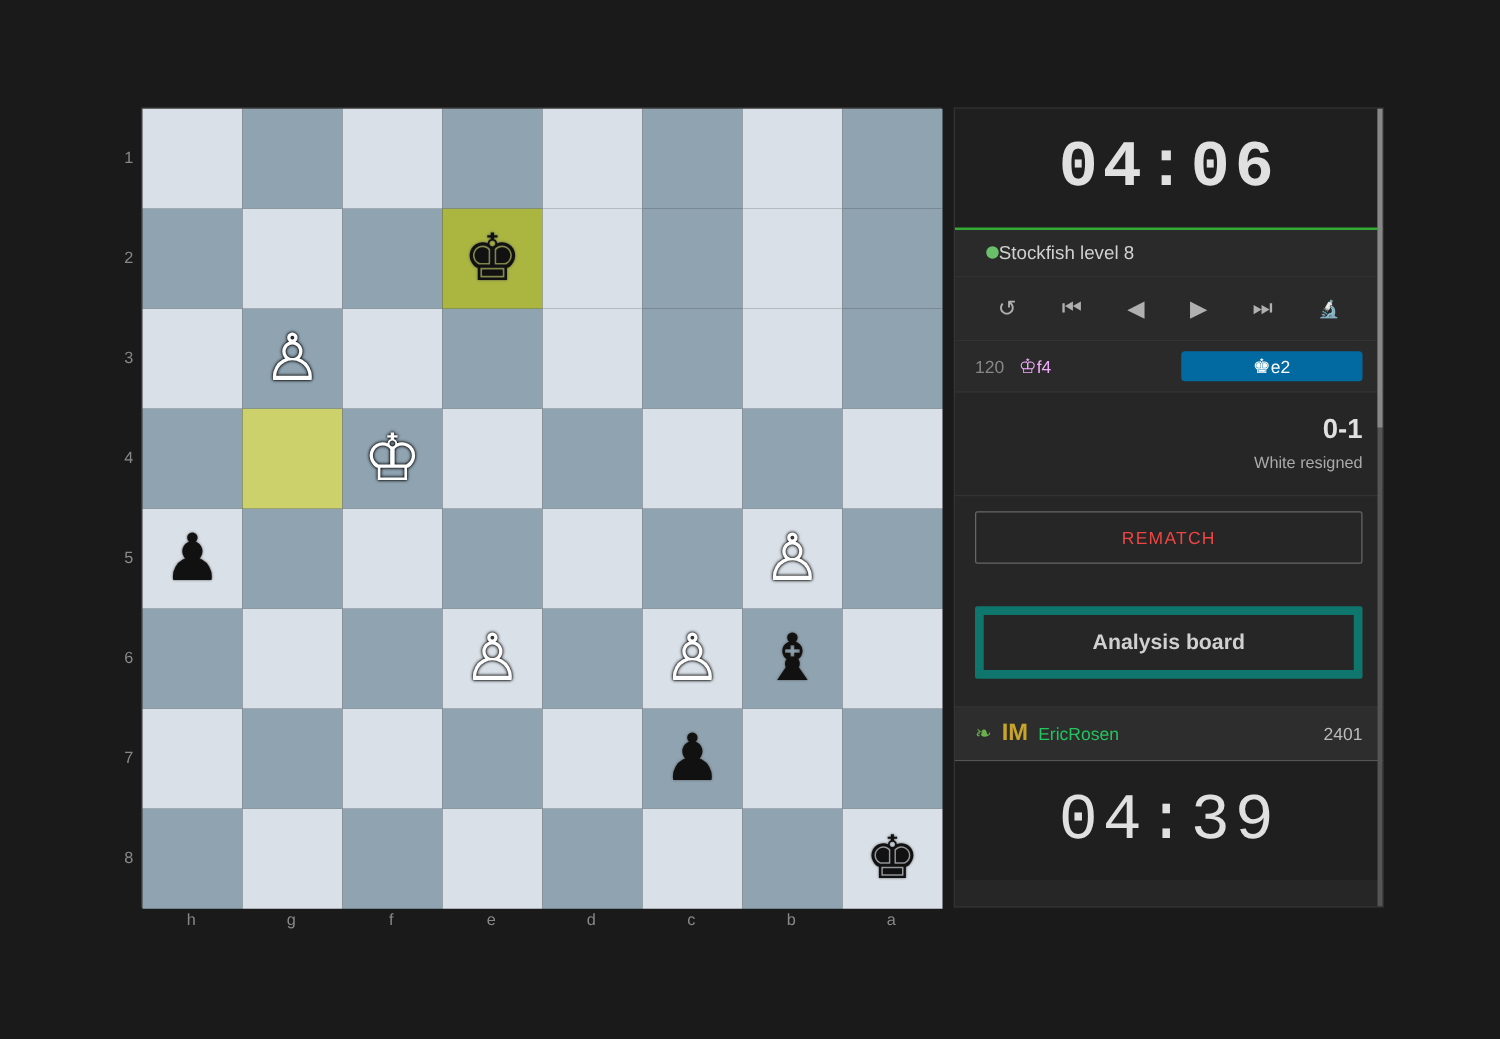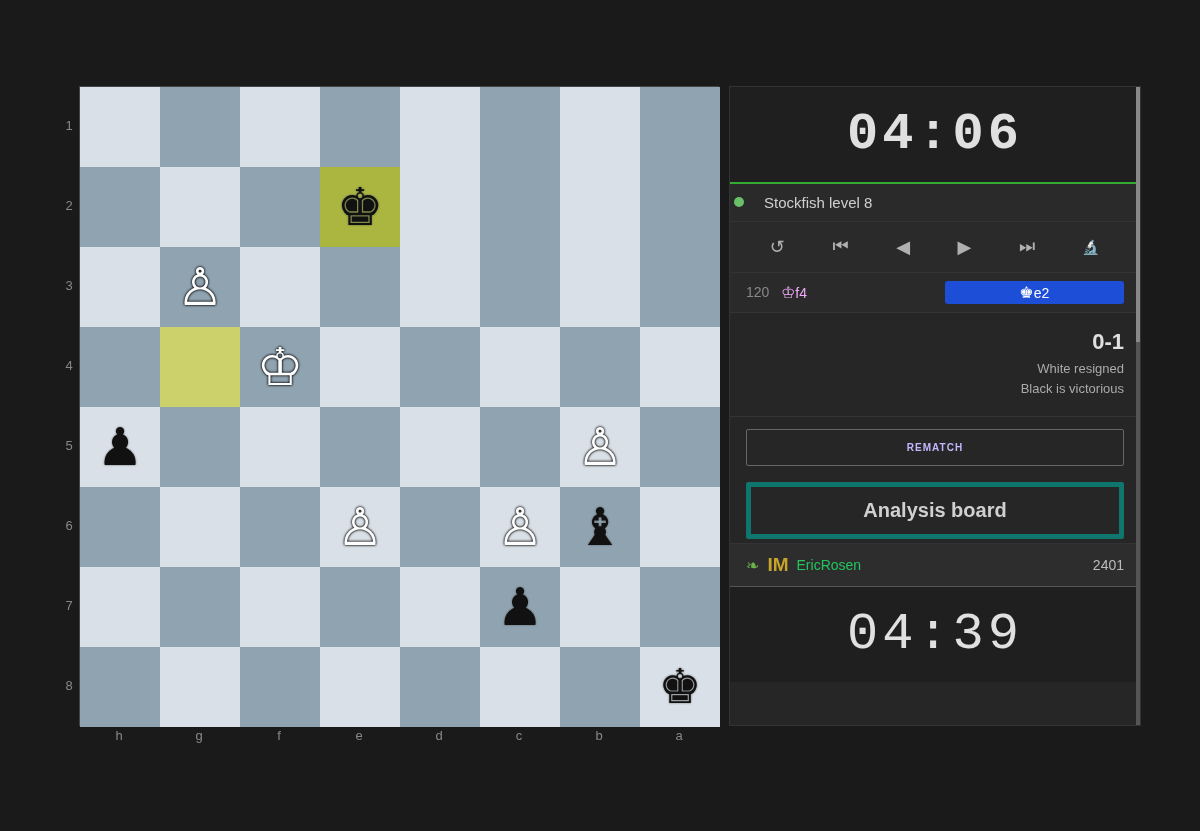--- a/index.html
+++ b/index.html
@@ -87,21 +87,21 @@
     .square.highlight-dark { background: #aab640; }
     .piece {
       user-select: none;
       line-height: 1;
     }
     .piece-white { color: #fff; text-shadow: 0 0 2px #000, 0 0 3px #000; }
     .piece-black { color: #111; text-shadow: 0 0 2px #555; }
 
     
     .right-panel {
-      width: 412px;
+      width: 344px;
       min-height: 640px;
       background: #262626;
       border: 1px solid #333;
       display: flex;
       flex-direction: column;
       margin-left: 10px;
     }
     .timer-top {
       background: #1f1f1f;
       padding: 18px 20px;
@@ -110,24 +110,24 @@
     }
     .timer-display {
       font-size: 52px;
       font-weight: bold;
       color: #e0e0e0;
       letter-spacing: 4px;
       font-family: 'Courier New', monospace;
     }
     .engine-bar {
       background: #2a2a2a;
-      padding: 10px 4px;
-      display: flex;
-      align-items: center;
-      gap: 20px;
+      padding: 10px 25px;
+      display: flex;
+      align-items: center;
+      gap: 0;
       border-bottom: 1px solid #333;
     }
     .engine-dot {
       width: 10px;
       height: 10px;
       background: #6abf69;
       border-radius: 50%;
     }
     .engine-name {
       color: #d0d0d0;
@@ -164,21 +164,21 @@
       min-width: 35px;
     }
     .move-white {
       color: #f0abfc;
       font-size: 14px;
       flex: 1;
     }
     .move-black {
       color: #fff;
       font-size: 14px;
-      background: #1d4ed8;
+      background: #0369a1;
       padding: 2px 8px;
       border-radius: 3px;
       flex: 1;
       text-align: center;
     }
     .result-section {
       padding: 16px;
       text-align: right;
       border-bottom: 1px solid #333;
     }
@@ -190,35 +190,35 @@
     }
     .result-text {
       color: #aaa;
       font-size: 13px;
       line-height: 1.6;
     }
     .rematch-btn {
       margin: 12px 16px;
       background: none;
       border: 1px solid #666;
-      color: #c4b5fd;
-      font-size: 10px;
-      font-weight: bold;
+      color: #ef4444;
+      font-size: 14px;
+      font-weight: normal;
       letter-spacing: 1px;
       padding: 12px;
       text-align: center;
       cursor: pointer;
       border-radius: 2px;
     }
     .analysis-btn {
-      margin: 4px 16px;
+      margin: 22px 16px;
       background: none;
-      border: 5px solid #0f766e;
+      border: 7px solid #0f766e;
       color: #d0d0d0;
-      font-size: 20px;
+      font-size: 17px;
       font-weight: bold;
       padding: 12px;
       text-align: center;
       cursor: pointer;
       border-radius: 2px;
     }
     .player-bar {
       background: #2d2d2d;
       padding: 10px 16px;
       display: flex;
@@ -423,21 +423,20 @@
         <span style="font-size:16px;">♔</span>f4
       </span>
       <span class="move-black">
         <span style="font-size:16px;">♚</span>e2
       </span>
     </div>
 
     <div class="result-section">
       <div class="result-score">0-1</div>
       <div class="result-text">White resigned</div>
-      <div class="result-text">Black is victorious</div>
     </div>
 
     <button class="rematch-btn">REMATCH</button>
 
     <button class="analysis-btn">Analysis board</button>
 
     <div class="player-bar">
       <span class="player-icon">❧</span>
       <span class="player-title">IM</span>
       <span class="player-name">EricRosen</span>

